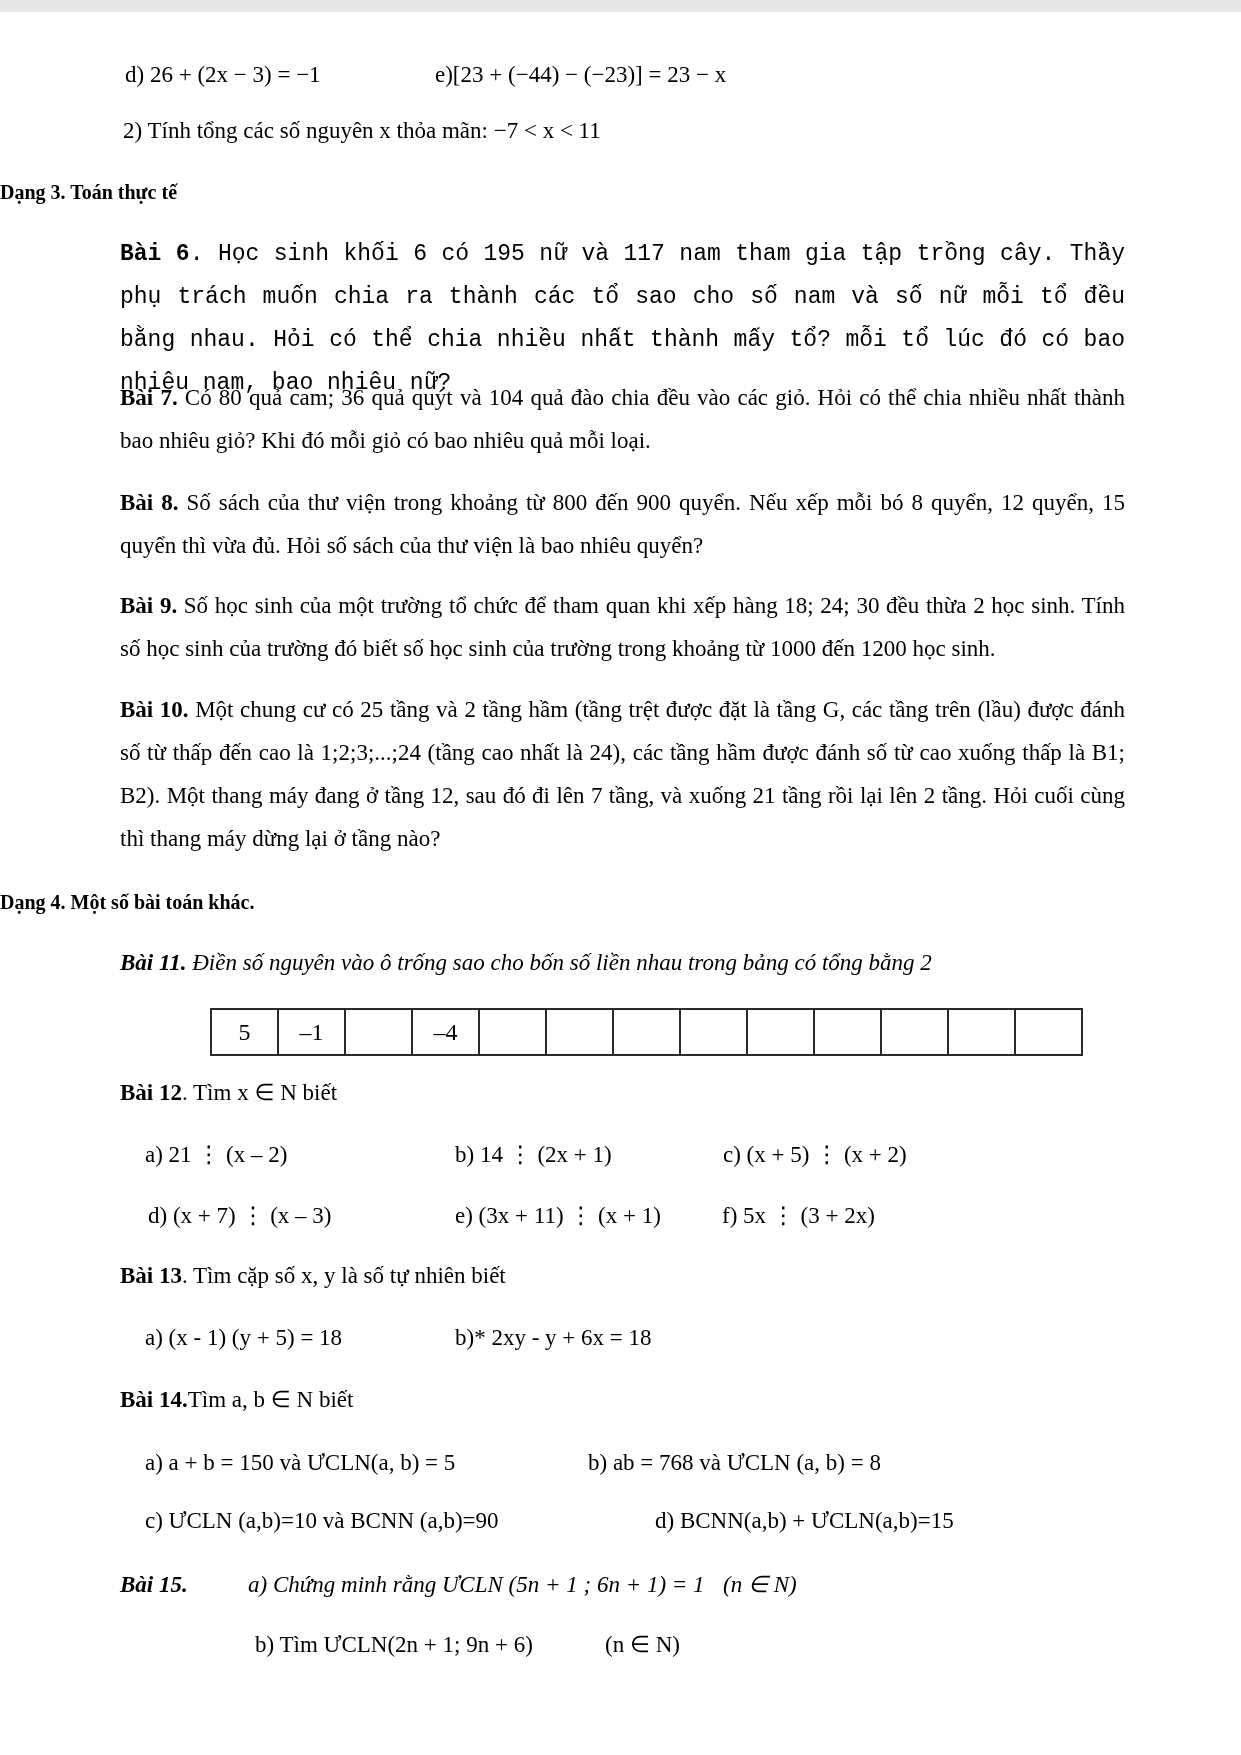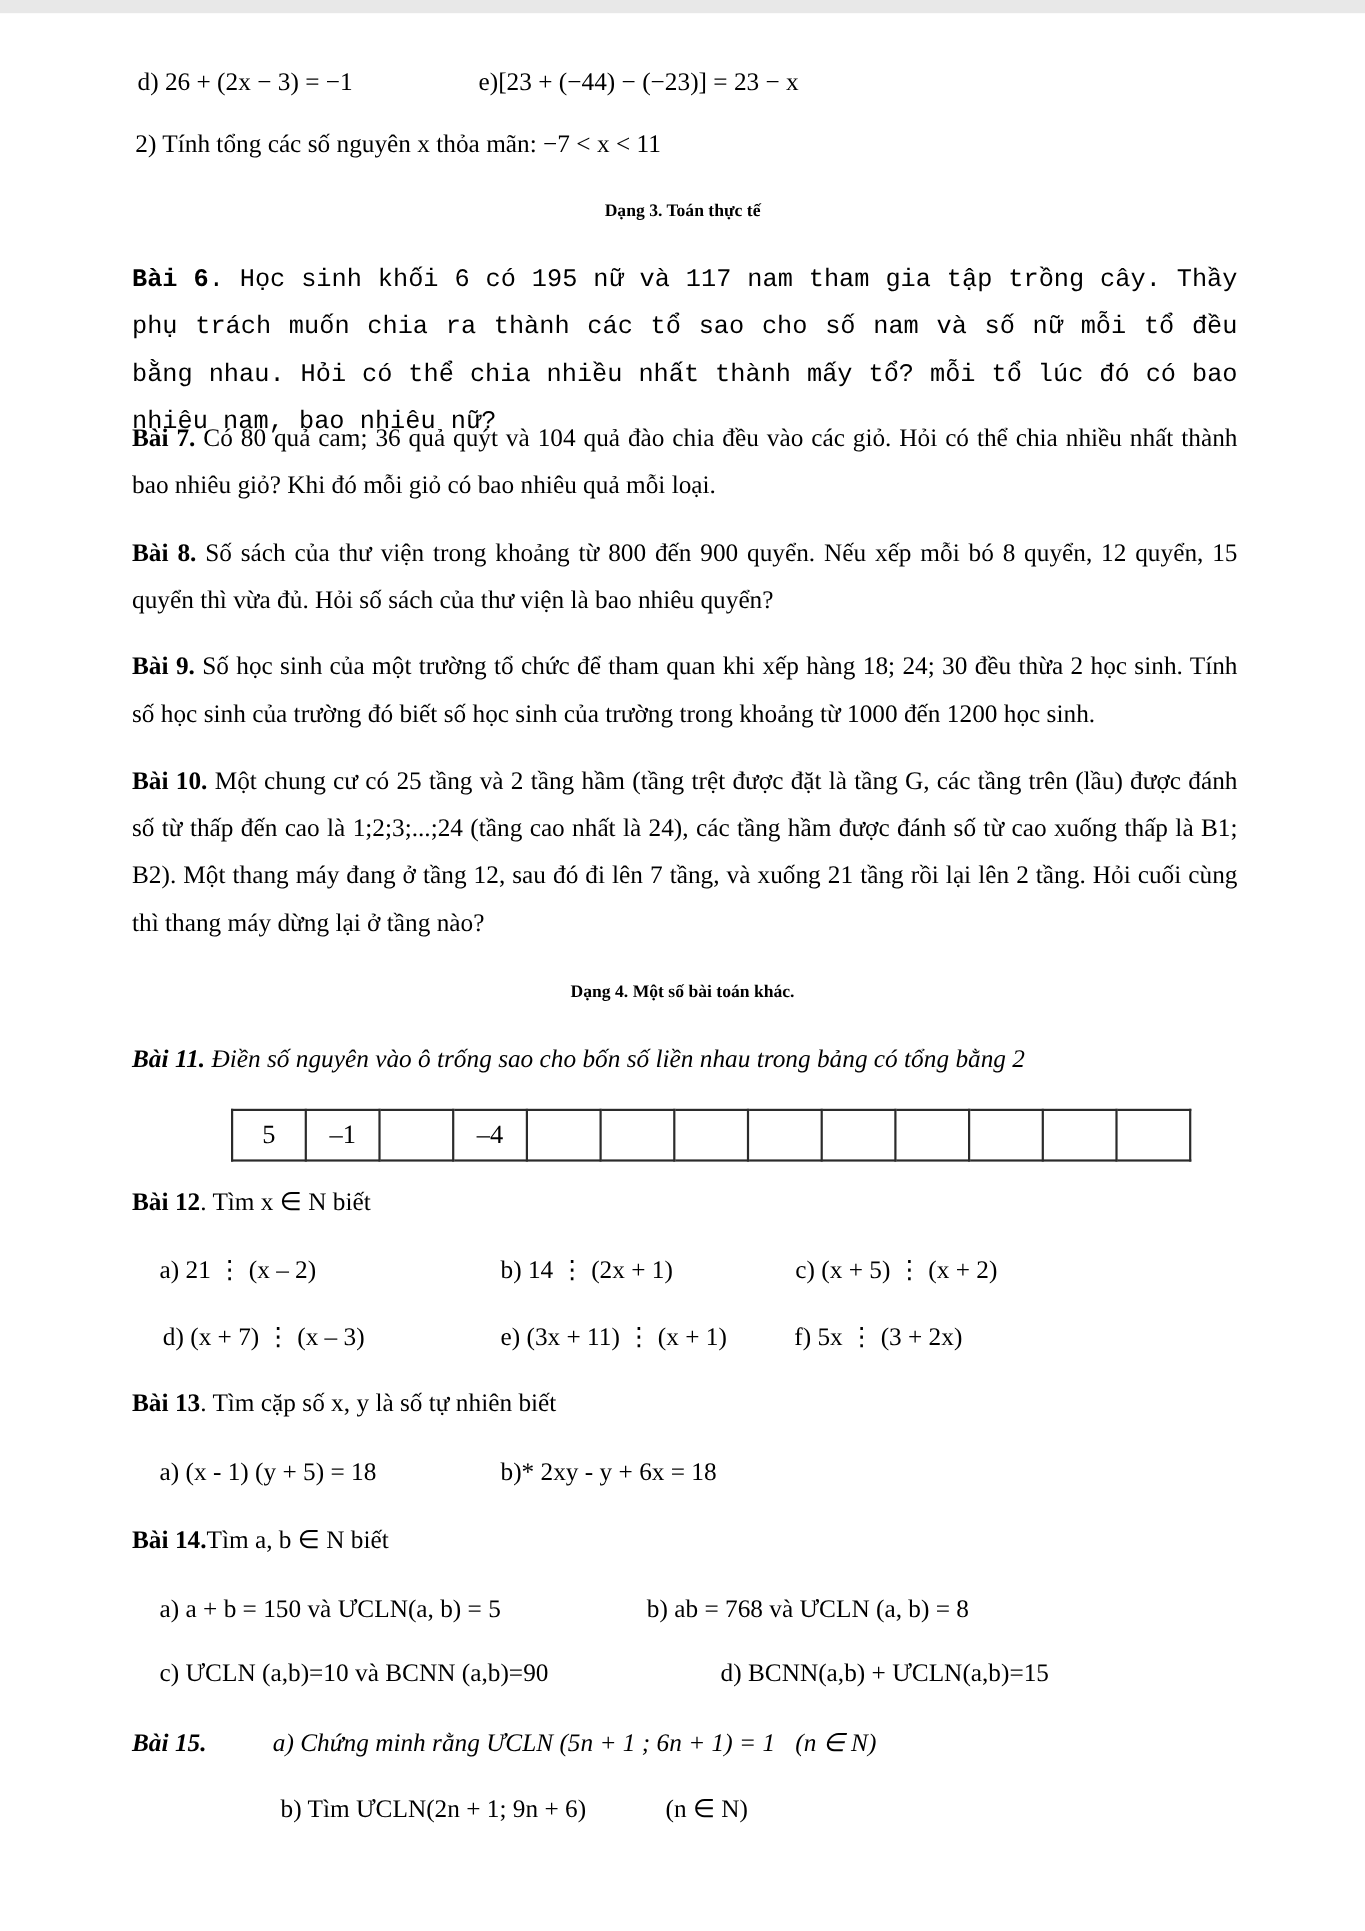--- a/index.html
+++ b/index.html
@@ -16,23 +16,22 @@
   .para {
     position:absolute;
     left:120px; width:1005px;
     line-height:43px;
     text-align:justify;
   }
   .para b { font-weight:bold; }
   .heading {
     position:absolute;
     left:0; width:1241px;
-    text-align:center;
     font-weight:bold;
-    font-size:16px;
+    font-size:20px;
     line-height:30px;
   }
   .mathrow {
     position:absolute;
     left:0; width:1241px; height:43px;
     line-height:43px;
   }
   .mathrow span { position:absolute; white-space:nowrap; }
   .numstrip {
     position:absolute;

